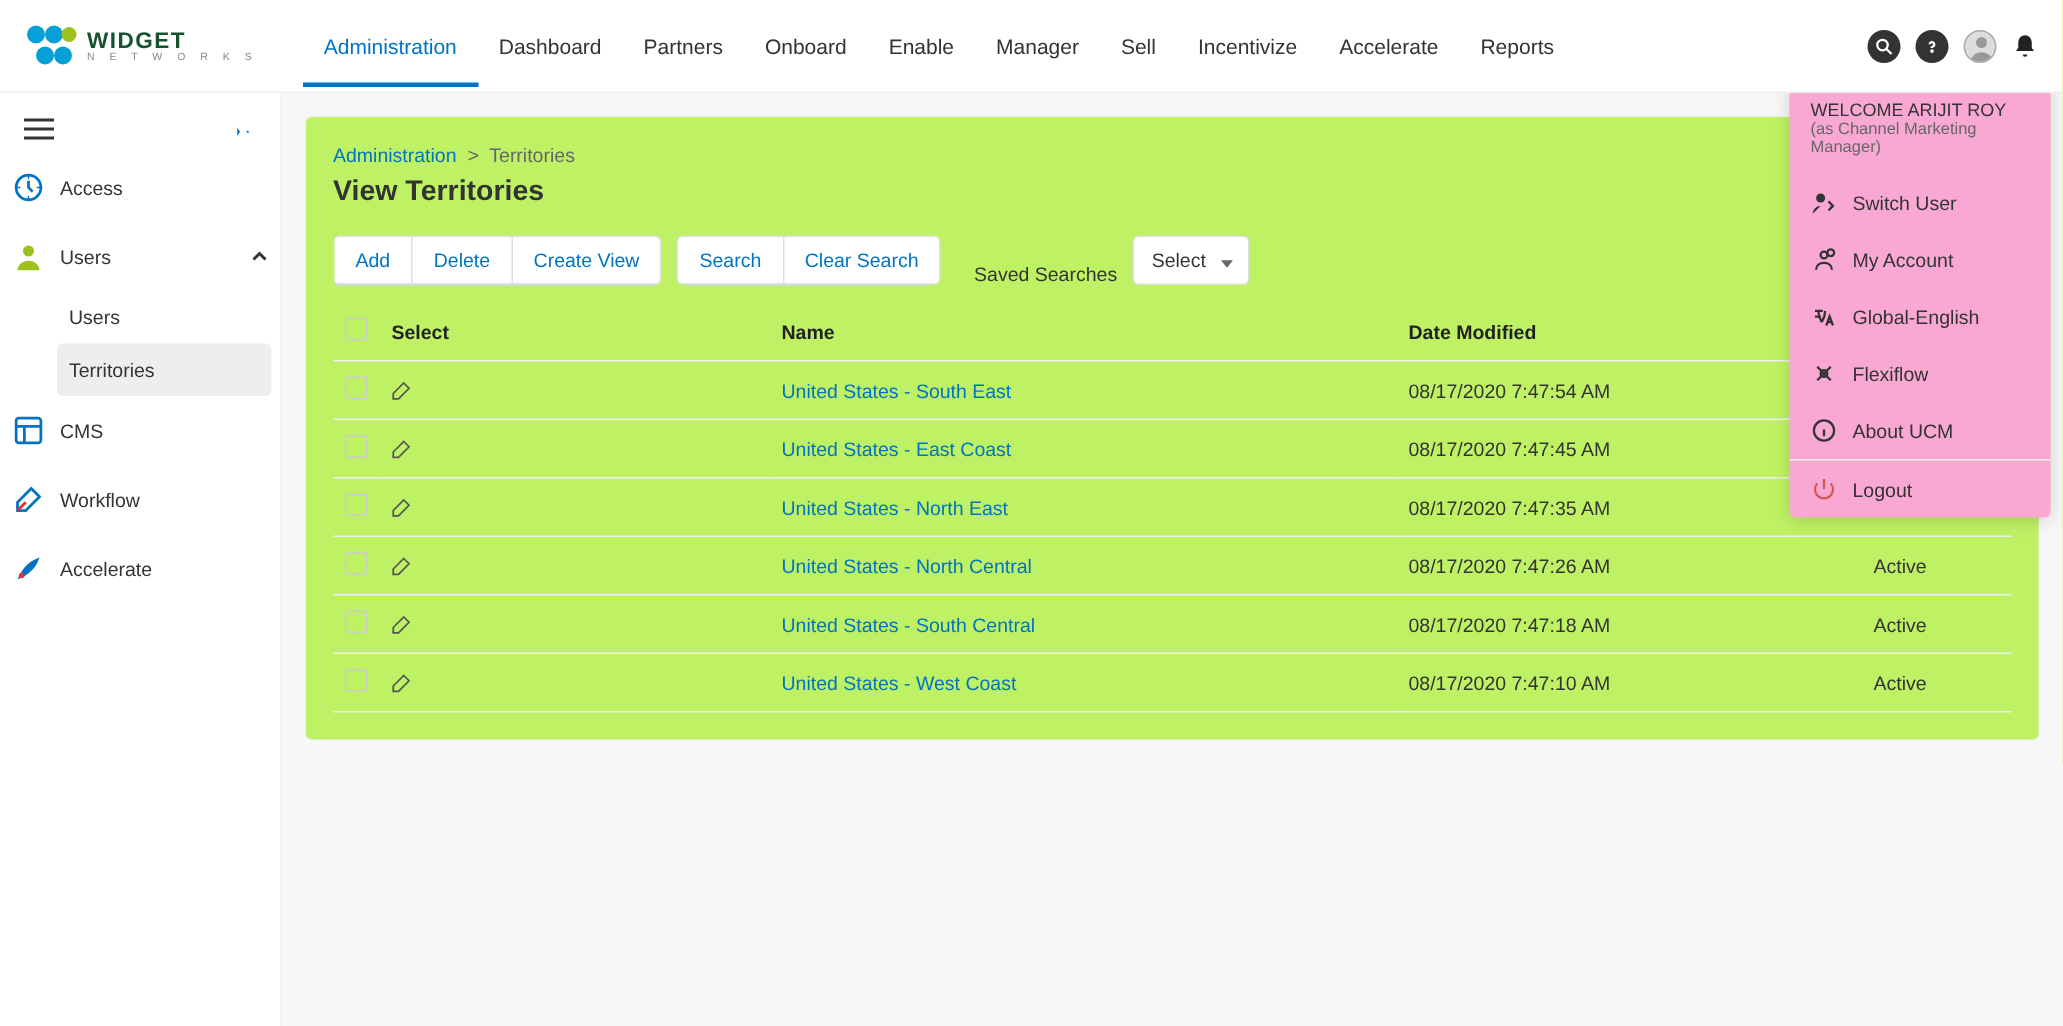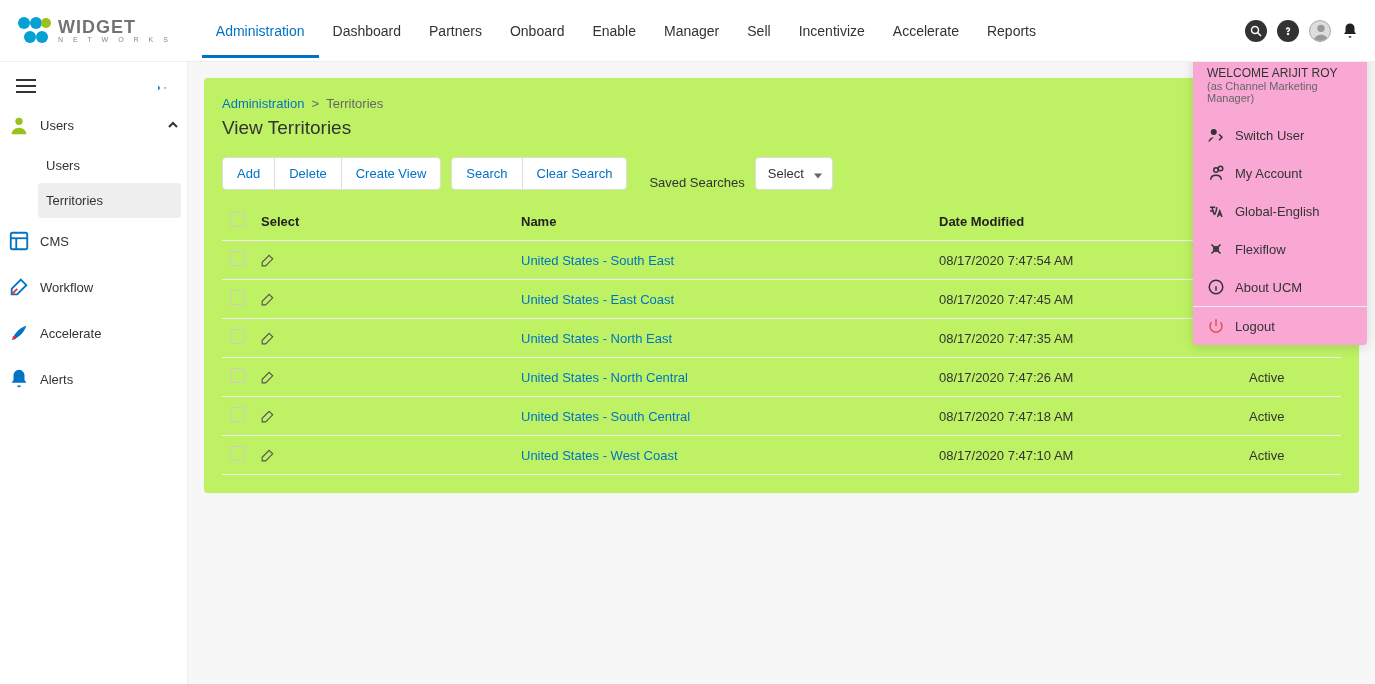--- a/index.html
+++ b/index.html
@@ -1,21 +1,21 @@
 <!DOCTYPE html>
 <html><head>
 <meta charset="utf-8">
 <style>
 * { margin: 0; padding: 0; box-sizing: border-box; }
 body { font-family: -apple-system, BlinkMacSystemFont, "Segoe UI", Arial, sans-serif; font-size: 13px; color: #333; background: #fff; }
 
 
 .top-header { display: flex; align-items: center; height: 62px; padding: 0 16px; border-bottom: 1px solid #eee; }
 .logo { display: flex; align-items: center; margin-right: 30px; }
-.logo-text { font-weight: 700; font-size: 18px; color: #737373; letter-spacing: 1px; line-height: 1; }
+.logo-text { font-weight: 700; font-size: 15px; color: #14532d; letter-spacing: 1px; line-height: 1; }
 .logo-sub { font-size: 7px; color: #888; letter-spacing: 4px; }
 .logo-icon { width: 38px; height: 32px; margin-right: 4px; position: relative; }
 .top-nav { display: flex; gap: 0; }
 .top-nav a { padding: 19px 14px; color: #333; text-decoration: none; font-size: 14px; cursor: pointer; }
 .top-nav a.active { color: #0073c3; border-bottom: 3px solid #0073c3; padding-bottom: 16px; }
 .top-right { margin-left: auto; display: flex; align-items: center; gap: 10px; }
 .circle-btn { width: 22px; height: 22px; border-radius: 50%; background: #333; color: #fff; display: flex; align-items: center; justify-content: center; cursor: pointer; }
 .avatar { width: 22px; height: 22px; border-radius: 50%; background: #ddd; border: 1px solid #aaa; cursor: pointer; overflow: hidden; }
 .bell { font-size: 20px; color: #222; cursor: pointer; }
 
@@ -30,21 +30,21 @@
 .side-item.expandable .chev { margin-left: auto; }
 .side-sub { padding-left: 38px; }
 .side-sub-item { padding: 10px 8px; cursor: pointer; border-radius: 4px; margin-right: 6px; }
 .side-sub-item.active { background: #eeeeee; }
 
 
 .content { flex: 1; background: #f7f7f7; padding: 16px; overflow: auto; position: relative; }
 .card { background: #bef264; border-radius: 4px; padding: 18px; box-shadow: 0 0 2px rgba(0,0,0,0.05); }
 .breadcrumb { font-size: 13px; color: #666; margin-bottom: 6px; }
 .breadcrumb a { color: #0073c3; text-decoration: none; }
-.page-title { font-size: 19px; font-weight: 400; margin-bottom: 18px; }
+.page-title { font-size: 19px; font-weight: 700; margin-bottom: 18px; }
 .toolbar { display: flex; align-items: flex-end; gap: 10px; margin-bottom: 12px; }
 .btn-group { display: flex; border: 1px solid #ddd; border-radius: 4px; overflow: hidden; }
 .btn-group button { background: #fff; border: none; border-right: 1px solid #ddd; padding: 8px 14px; font-size: 13px; cursor: pointer; color: #0073c3; }
 .btn-group button:last-child { border-right: none; }
 .saved-label { margin-left: 12px; color: #333; }
 .select-dd { border: 1px solid #ddd; border-radius: 4px; padding: 8px 28px 8px 12px; background: #fff; cursor: pointer; position: relative; }
 .select-dd .chev { position: absolute; right: 10px; top: 50%; transform: translateY(-50%); }
 
 
 .tbl { width: 100%; border-collapse: collapse; }
@@ -145,20 +145,30 @@
             <line x1="0" y1="14" x2="20" y2="14"></line>
           </svg>
       </span>
       <span class="pin">
         <svg width="20" height="16" viewBox="0 0 24 24" fill="#0073c3">
             <path d="M14 4l6 6-3 1-4 4 1 5-3-3-6 6 6-6-3-3 5 1 4-4 1-3z" transform="rotate(45 12 12)"></path>
           </svg>
       </span>
     </div>
     <div id="sidebar-items">
+        <div class="side-item">
+          <span class="side-icon">
+            <svg width="22" height="22" viewBox="0 0 24 24" fill="none" stroke="#0073c3" stroke-width="2">
+              <circle cx="12" cy="12" r="9"></circle>
+              <path d="M12 7v5l3 3"></path>
+              <path d="M12 3v3M12 18v3M3 12h3M18 12h3" stroke-width="1"></path>
+            </svg>
+          </span>
+          <span>Access</span>
+        </div>
         <div class="side-item expandable">
           <span class="side-icon">
             <svg width="22" height="22" viewBox="0 0 24 24" fill="#9cc01c">
               <circle cx="12" cy="8" r="4"></circle>
               <path d="M4 22c0-4 4-7 8-7s8 3 8 7z"></path>
             </svg>
           </span>
           <span>Users</span>
           <span class="chev">
             <svg width="12" height="12" viewBox="0 0 12 12">
@@ -190,29 +200,20 @@
           <span>Workflow</span>
         </div>
         <div class="side-item">
           <span class="side-icon">
             <svg width="22" height="22" viewBox="0 0 24 24" fill="#0073c3">
               <path d="M4 20c4-10 10-14 16-16-2 6-6 12-16 16z"></path>
               <circle cx="7" cy="17" r="2" fill="#d33"></circle>
             </svg>
           </span>
           <span>Accelerate</span>
-        </div>
-        <div class="side-item">
-          <span class="side-icon">
-            <svg width="22" height="22" viewBox="0 0 24 24" fill="#0073c3">
-              <path d="M12 2a6 6 0 0 0-6 6v5l-2 3h16l-2-3V8a6 6 0 0 0-6-6z"></path>
-              <path d="M10 19a2 2 0 0 0 4 0"></path>
-            </svg>
-          </span>
-          <span>Alerts</span>
         </div>
       </div>
   </div>
 
   <div class="content">
     <div class="card">
       <div class="breadcrumb">
         <a>Administration</a>
         &nbsp;&gt;&nbsp;
         <span>Territories</span>

